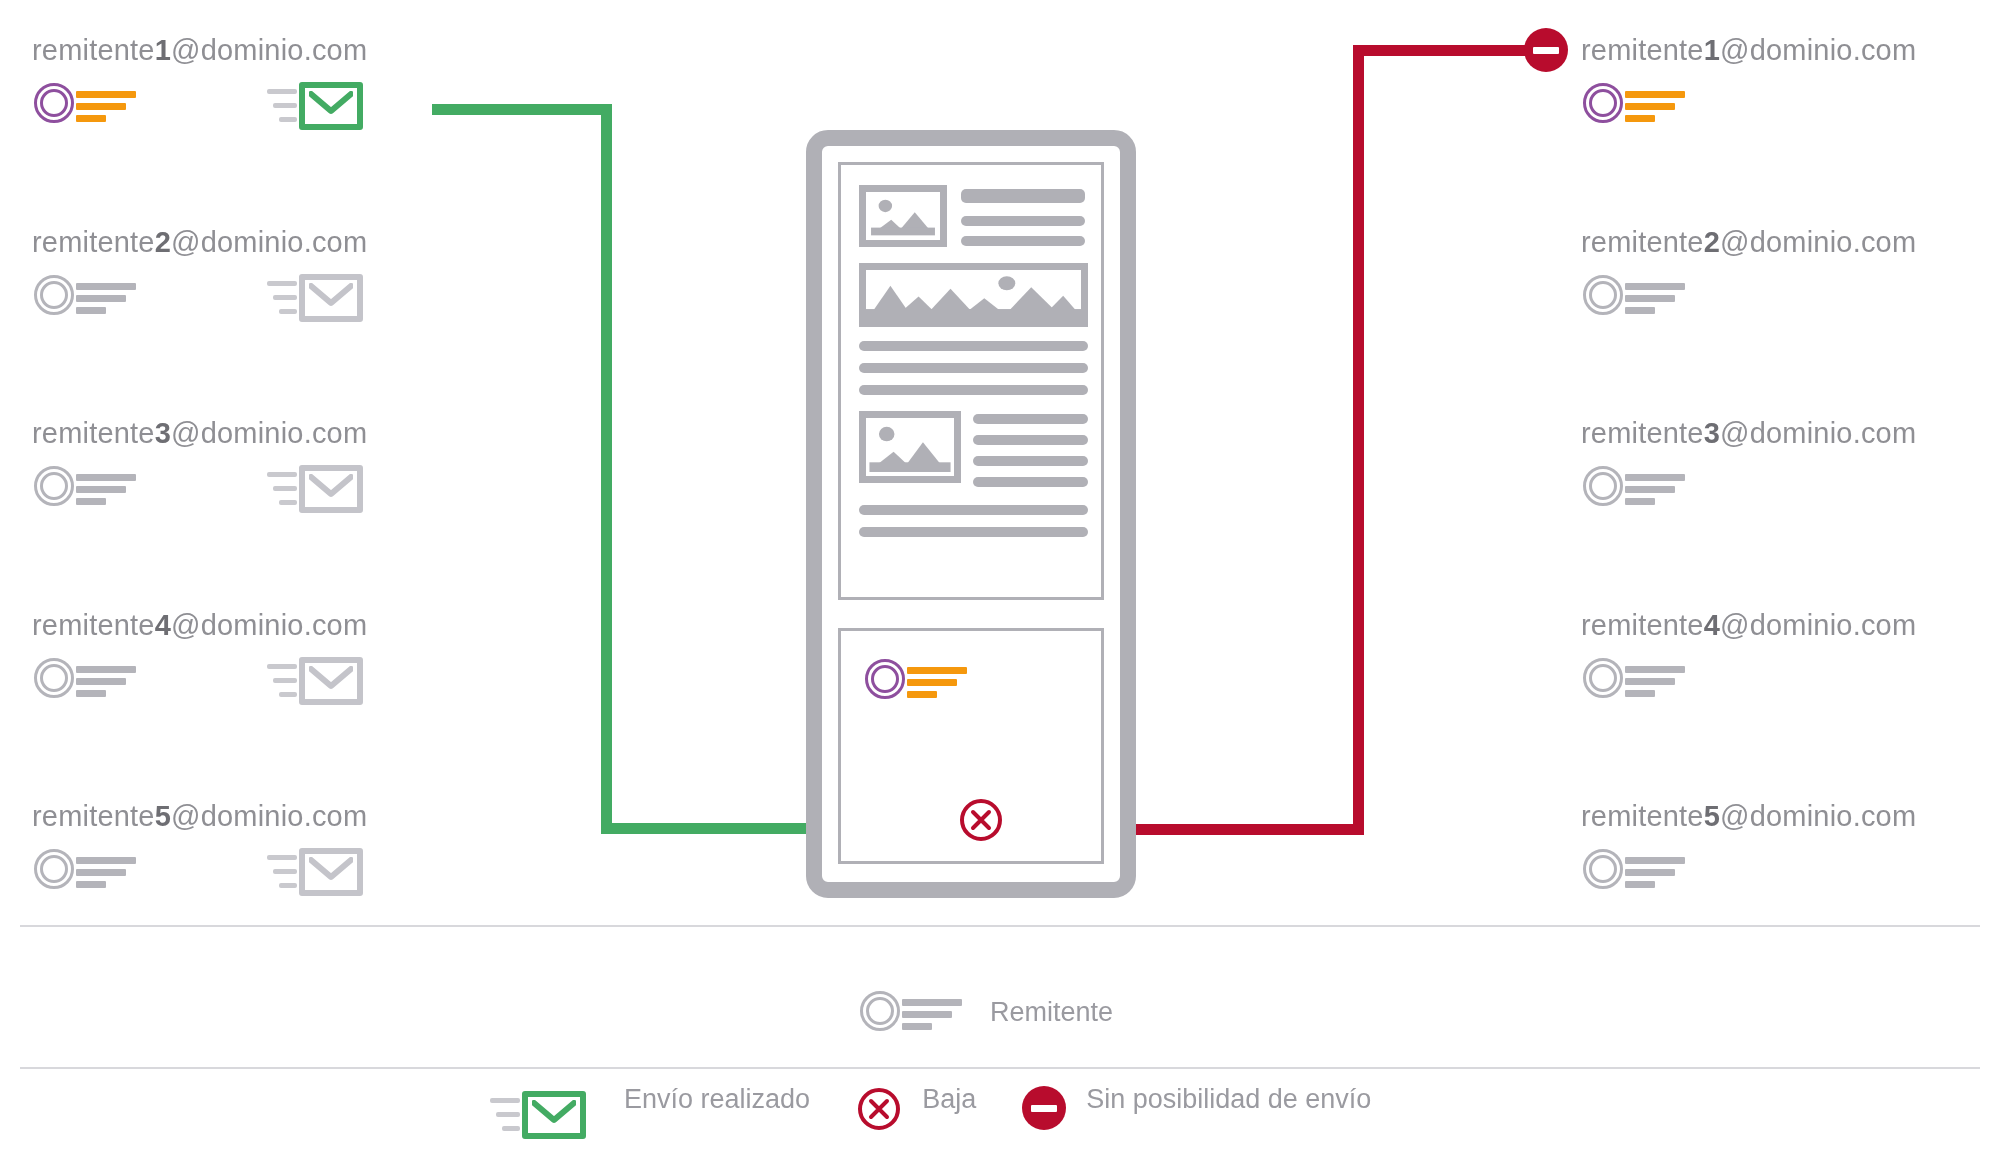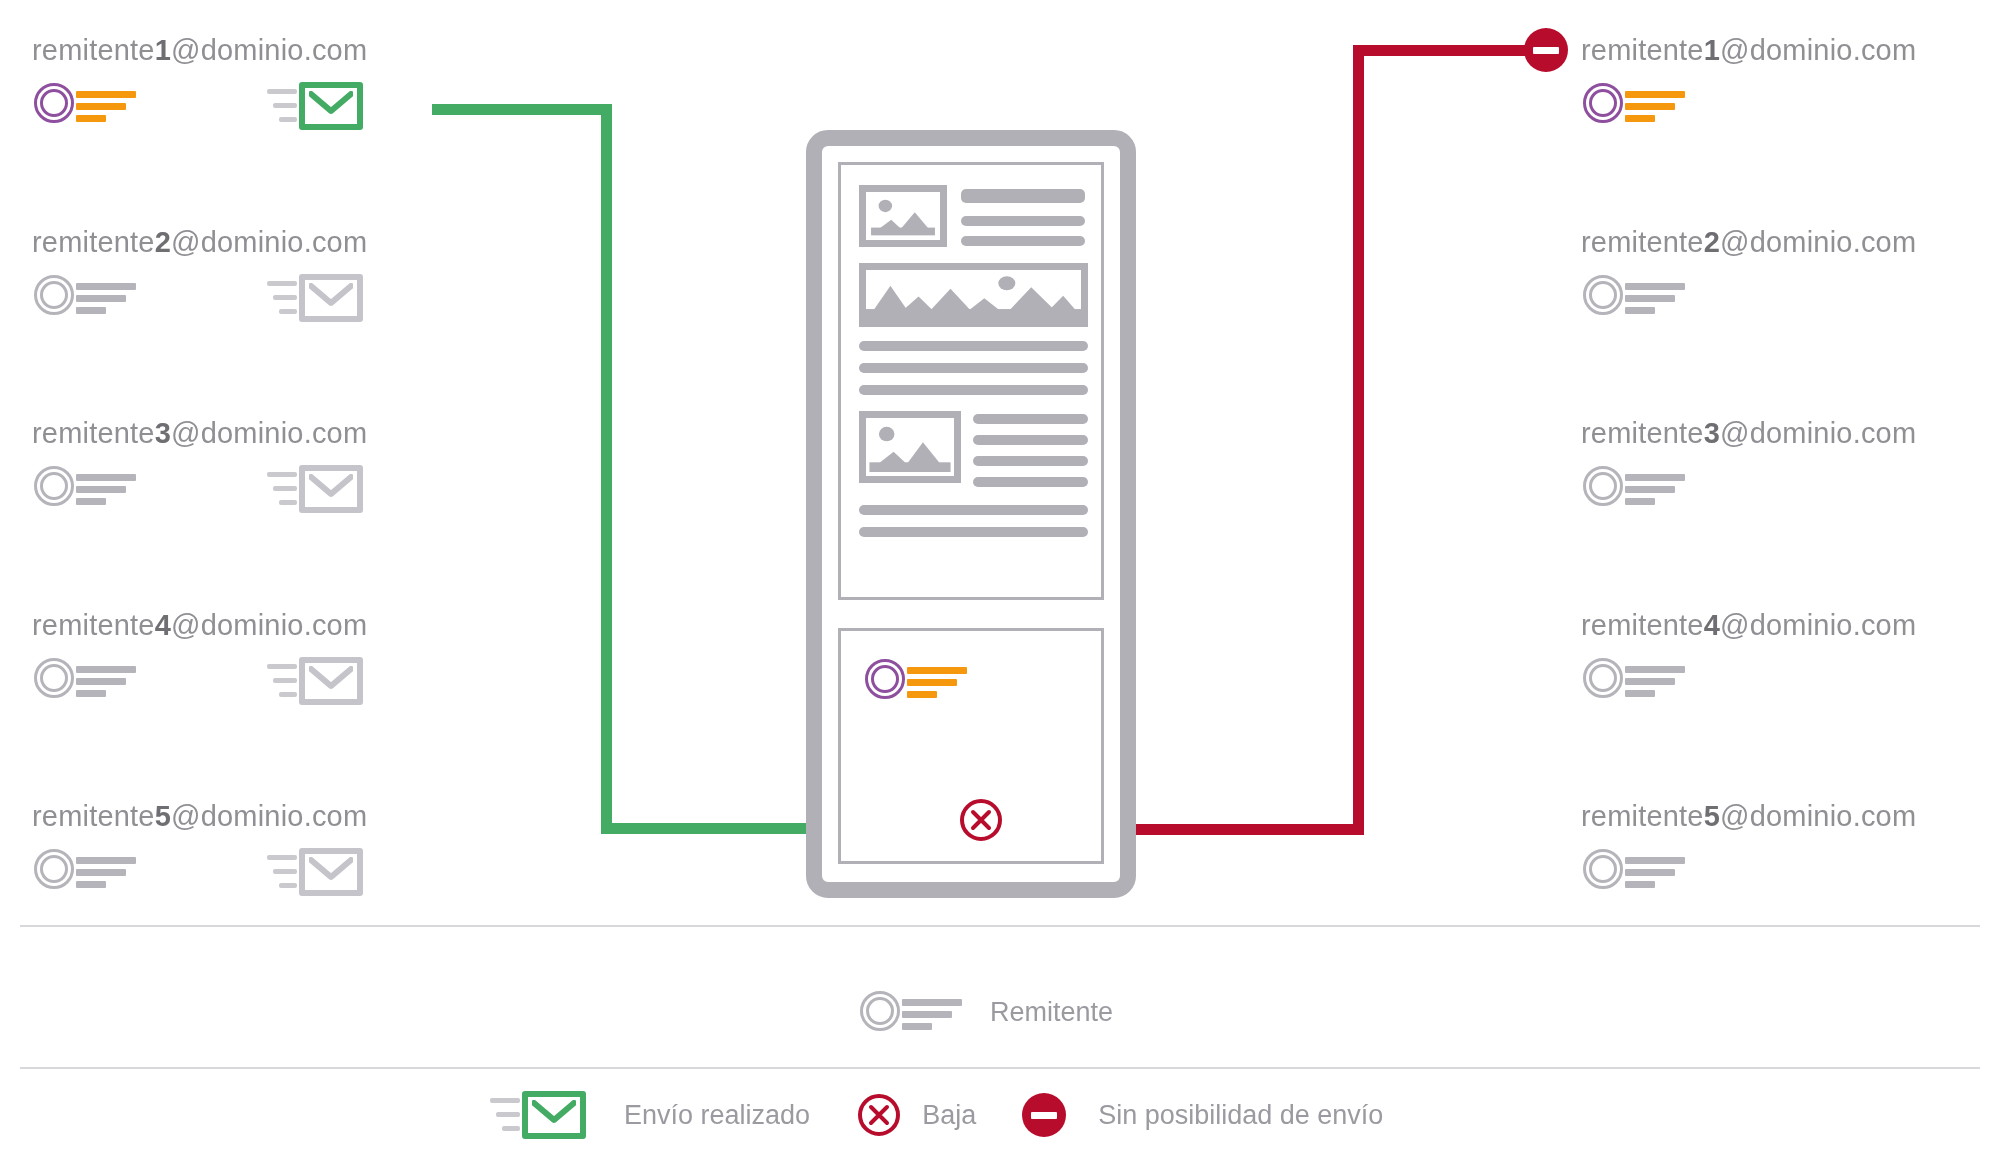--- a/index.html
+++ b/index.html
@@ -463,21 +463,21 @@
           <div class="bar b1"></div>
             <div class="bar b2"></div>
             <div class="bar b3"></div>
         </div>
       </div>
       <div class="legend-label" style="margin-left:-8px;">Remitente</div>
     </div>
   </div>
 
   <div class="legend-row" style="left:490px; top:1086px;">
-    <div style="display:flex; align-items:center;">
+    <div style="display:flex; ">
 
       <div style="position:relative; width:120px; height:58px;">
         <div class="env-glyph sent" style="left:0; top:0;">
           <div class="speed s1"></div>
             <div class="speed s2"></div>
             <div class="speed s3"></div>
           <div class="env-box"></div>
           <div class="env-flap">
             <svg viewBox="0 0 44 24">
                 <polyline points="2,3 22,20 42,3" fill="none" stroke="#43ab63" stroke-width="6" stroke-linecap="round" stroke-linejoin="round"></polyline>
@@ -491,18 +491,18 @@
         <svg viewBox="0 0 46 46">
           <circle cx="23" cy="23" r="19" fill="none" stroke="#b80c2d" stroke-width="4"></circle>
           <path d="M15 15 L31 31 M31 15 L15 31" stroke="#b80c2d" stroke-width="4" stroke-linecap="round"></path>
         </svg>
       </div>
       <div class="legend-label" style="margin-left:20px;">Baja</div>
 
       <div class="badge-block" style="position:relative; left:0; margin-left:46px; width:44px; height:44px;">
         <div class="dash"></div>
       </div>
-      <div class="legend-label" style="margin-left:32px;">Sin posibilidad de envío</div>
+      <div class="legend-label" style="margin-left:20px;">Sin posibilidad de envío</div>
 
     </div>
   </div>
 
 </div>
 
 </body></html>

